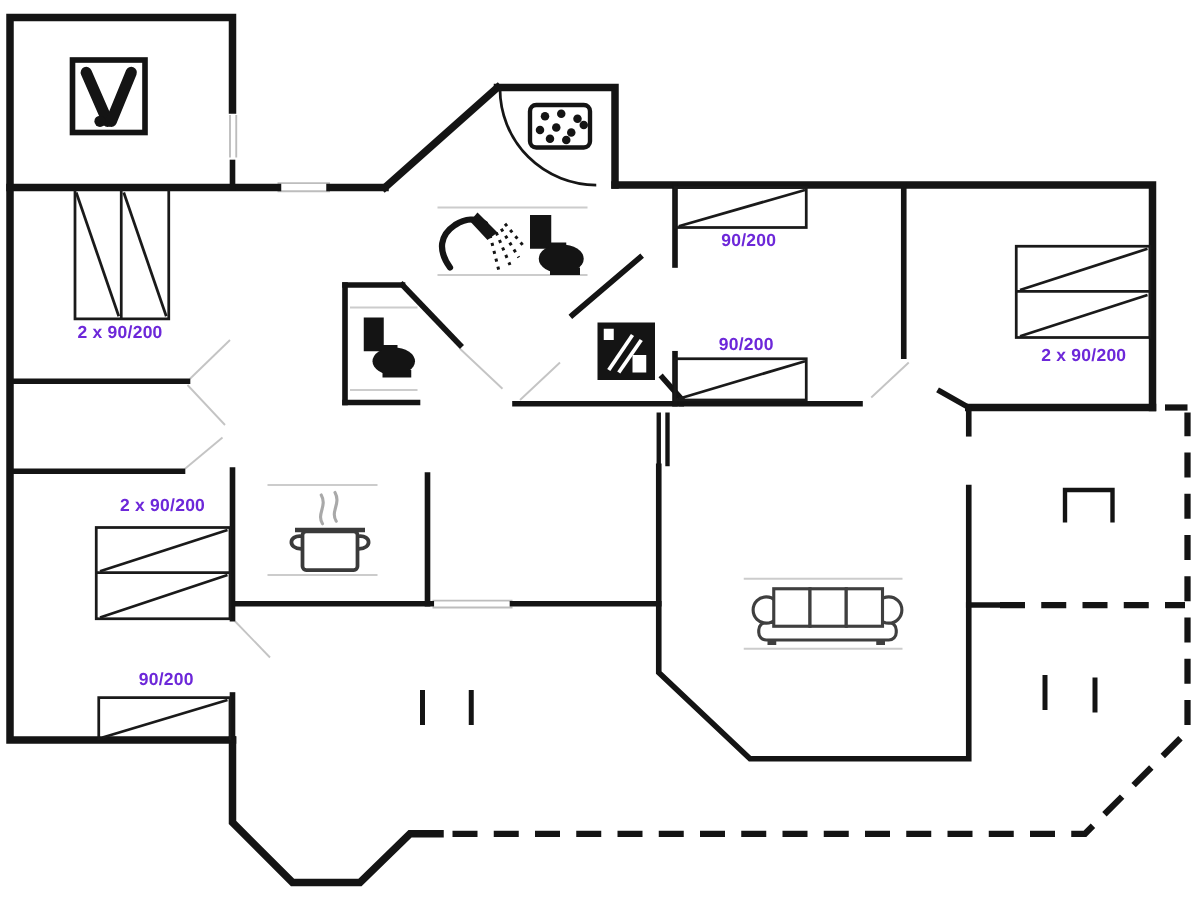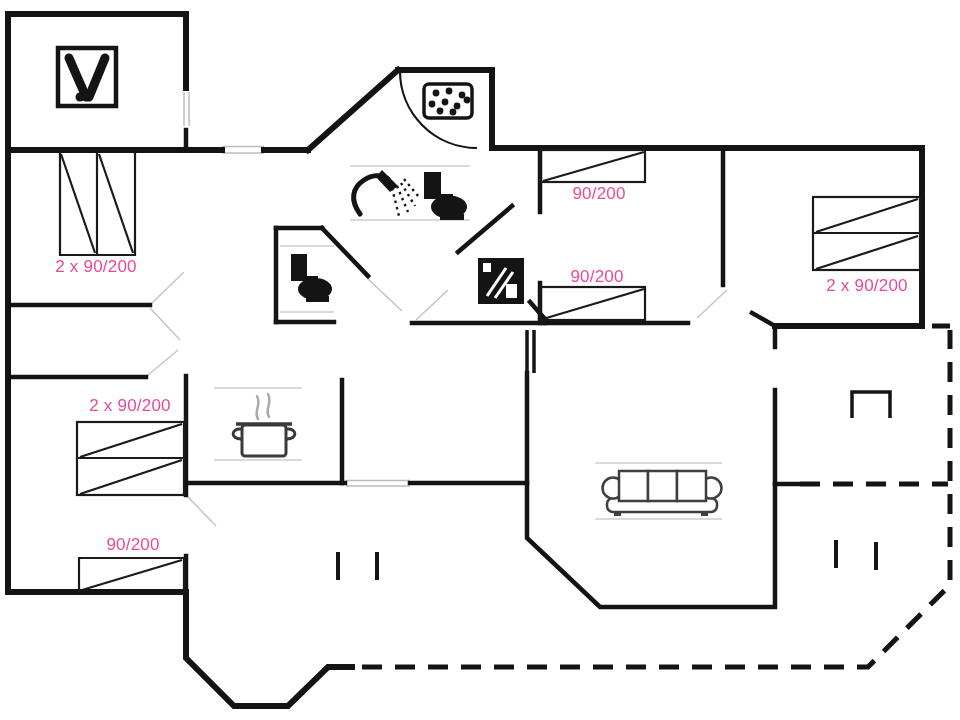--- a/index.html
+++ b/index.html
@@ -2,21 +2,21 @@
 <html><head>
 <meta charset="utf-8">
 <style>
   html,body{margin:0;padding:0;background:#ffffff;}
   .plan{
     position:relative;width:960px;height:720px;background:#ffffff;
     font-family:"Liberation Sans", sans-serif;overflow:hidden;
   }
   .plan svg{position:absolute;left:0;top:0;}
   .bed-label{
-    position:absolute;font-size:17px;font-weight:400;color:#ec4899;
+    position:absolute;font-size:14px;font-weight:700;color:#6d28d9;
     white-space:nowrap;transform:translateX(-50%);letter-spacing:.2px;
   }
   .lbl-bedroom-left{left:96px;top:257px;}
   .lbl-middle-top{left:599px;top:184px;}
   .lbl-middle-bottom{left:597px;top:267px;}
   .lbl-bedroom-right{left:867px;top:276px;}
   .lbl-sw-double{left:130px;top:396px;}
   .lbl-sw-single{left:133px;top:535px;}
 </style>
 </head>

